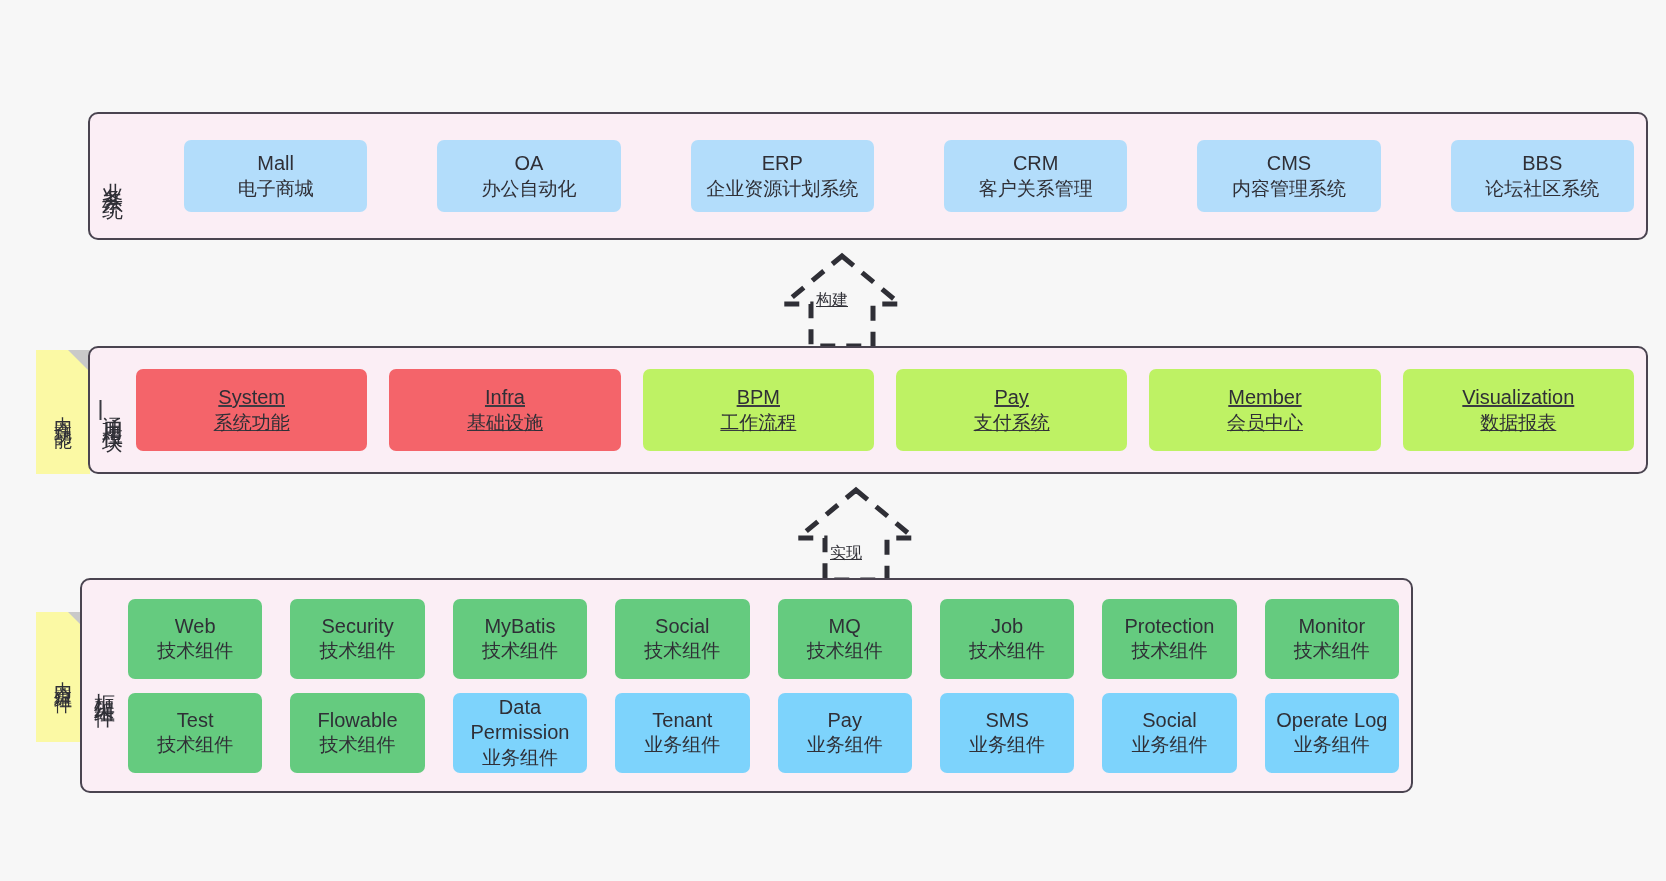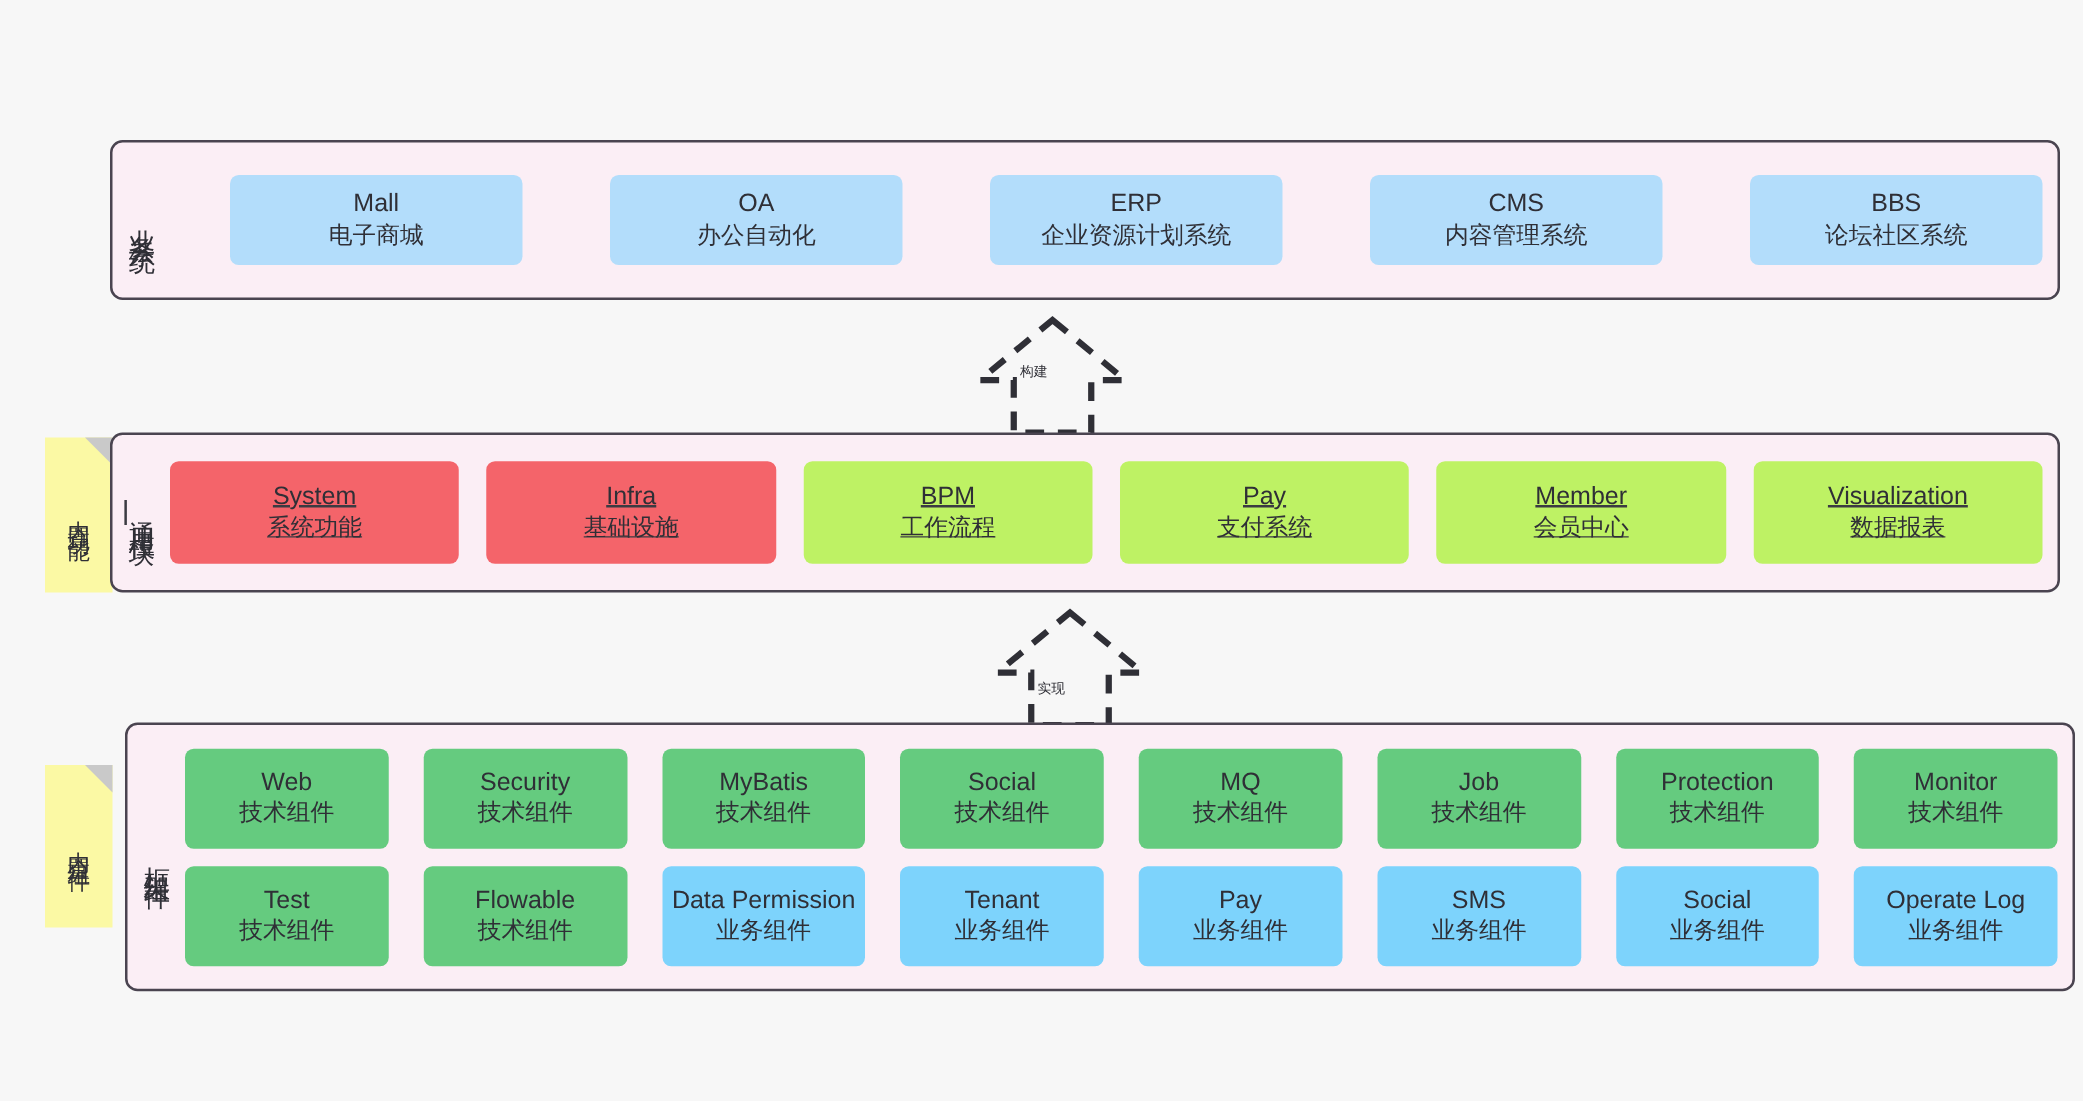--- a/index.html
+++ b/index.html
@@ -111,23 +111,23 @@
     left: 88px;
     top: 346px;
     width: 1560px;
     height: 128px;
     text-decoration: underline;
   }
   #layer-common .node { height: 82px; }
 
   
   #layer-framework {
-    left: 100px;
+    left: 80px;
     top: 578px;
-    width: 1560px;
+    width: 1333px;
     height: 215px;
   }
   #layer-framework .node { height: 80px; }
   #layer-framework .row { gap: 28px; }
 
   
   .note {
     position: absolute;
     width: 54px;
     background: #fbf9a4;
@@ -155,26 +155,27 @@
   #note-common    { left: 36px; top: 350px; height: 124px; }
   #note-framework { left: 36px; top: 612px; height: 130px; }
 
   
   .connector {
     position: absolute;
     pointer-events: none;
   }
   .connector .conn-label {
     position: absolute;
-    font-size: 11px;
+    font-size: 16px;
     color: #2f2f36;
     background: #f7f7f7;
     padding: 0 2px;
     white-space: nowrap;
     user-select: none;
+    text-decoration: underline;
   }
   #conn-build { left: 752px; top: 252px; width: 180px; height: 96px; }
   #conn-build .conn-label { left: 62px; top: 38px; }
   #conn-impl  { left: 766px; top: 486px; width: 180px; height: 96px; }
   #conn-impl  .conn-label { left: 62px; top: 38px; margin-top: 19px; }
 </style>
 </head>
 <body>
 
 <div id="canvas">
@@ -189,20 +190,24 @@
         </div>
         <div class="node c-blue">
           <span class="n-en">OA</span>
           <span class="n-cn">办公自动化</span>
         </div>
         <div class="node c-blue">
           <span class="n-en">ERP</span>
           <span class="n-cn">企业资源计划系统</span>
         </div>
         <div class="node c-blue">
+          <span class="n-en">CRM</span>
+          <span class="n-cn">客户关系管理</span>
+        </div>
+        <div class="node c-blue">
           <span class="n-en">CMS</span>
           <span class="n-cn">内容管理系统</span>
         </div>
         <div class="node c-blue">
           <span class="n-en">BBS</span>
           <span class="n-cn">论坛社区系统</span>
         </div>
       </div>
     </div>
   </div>

